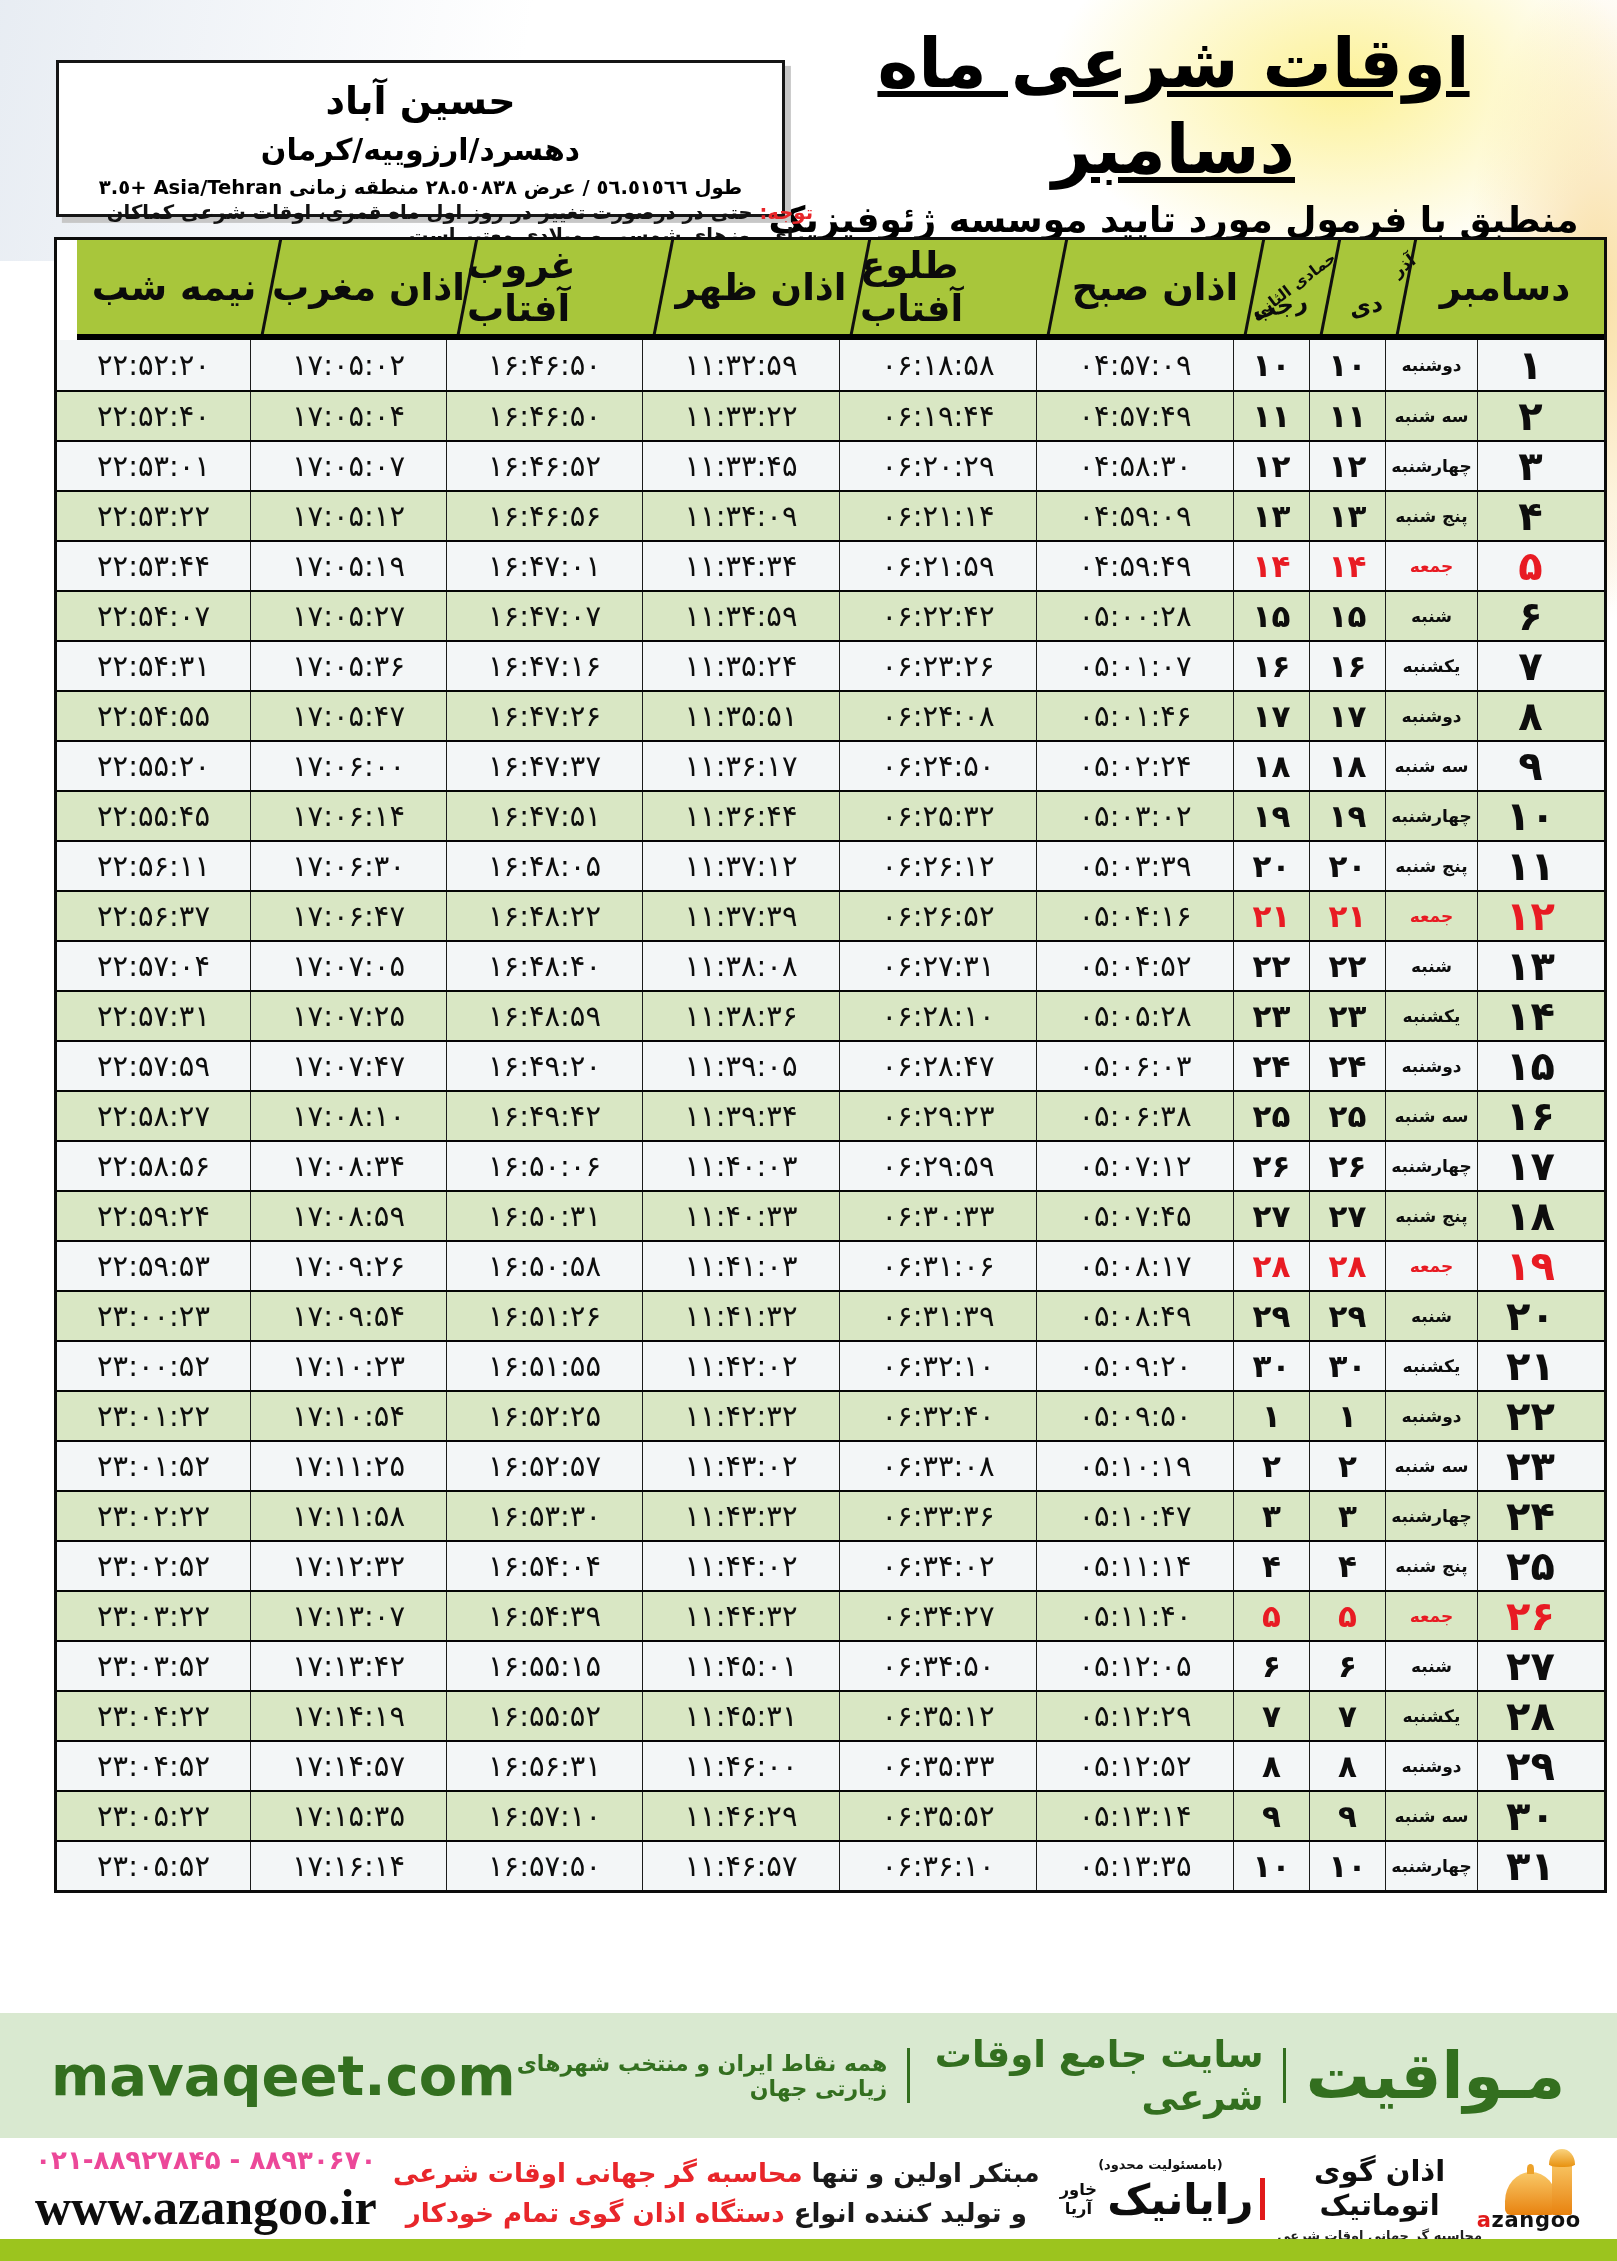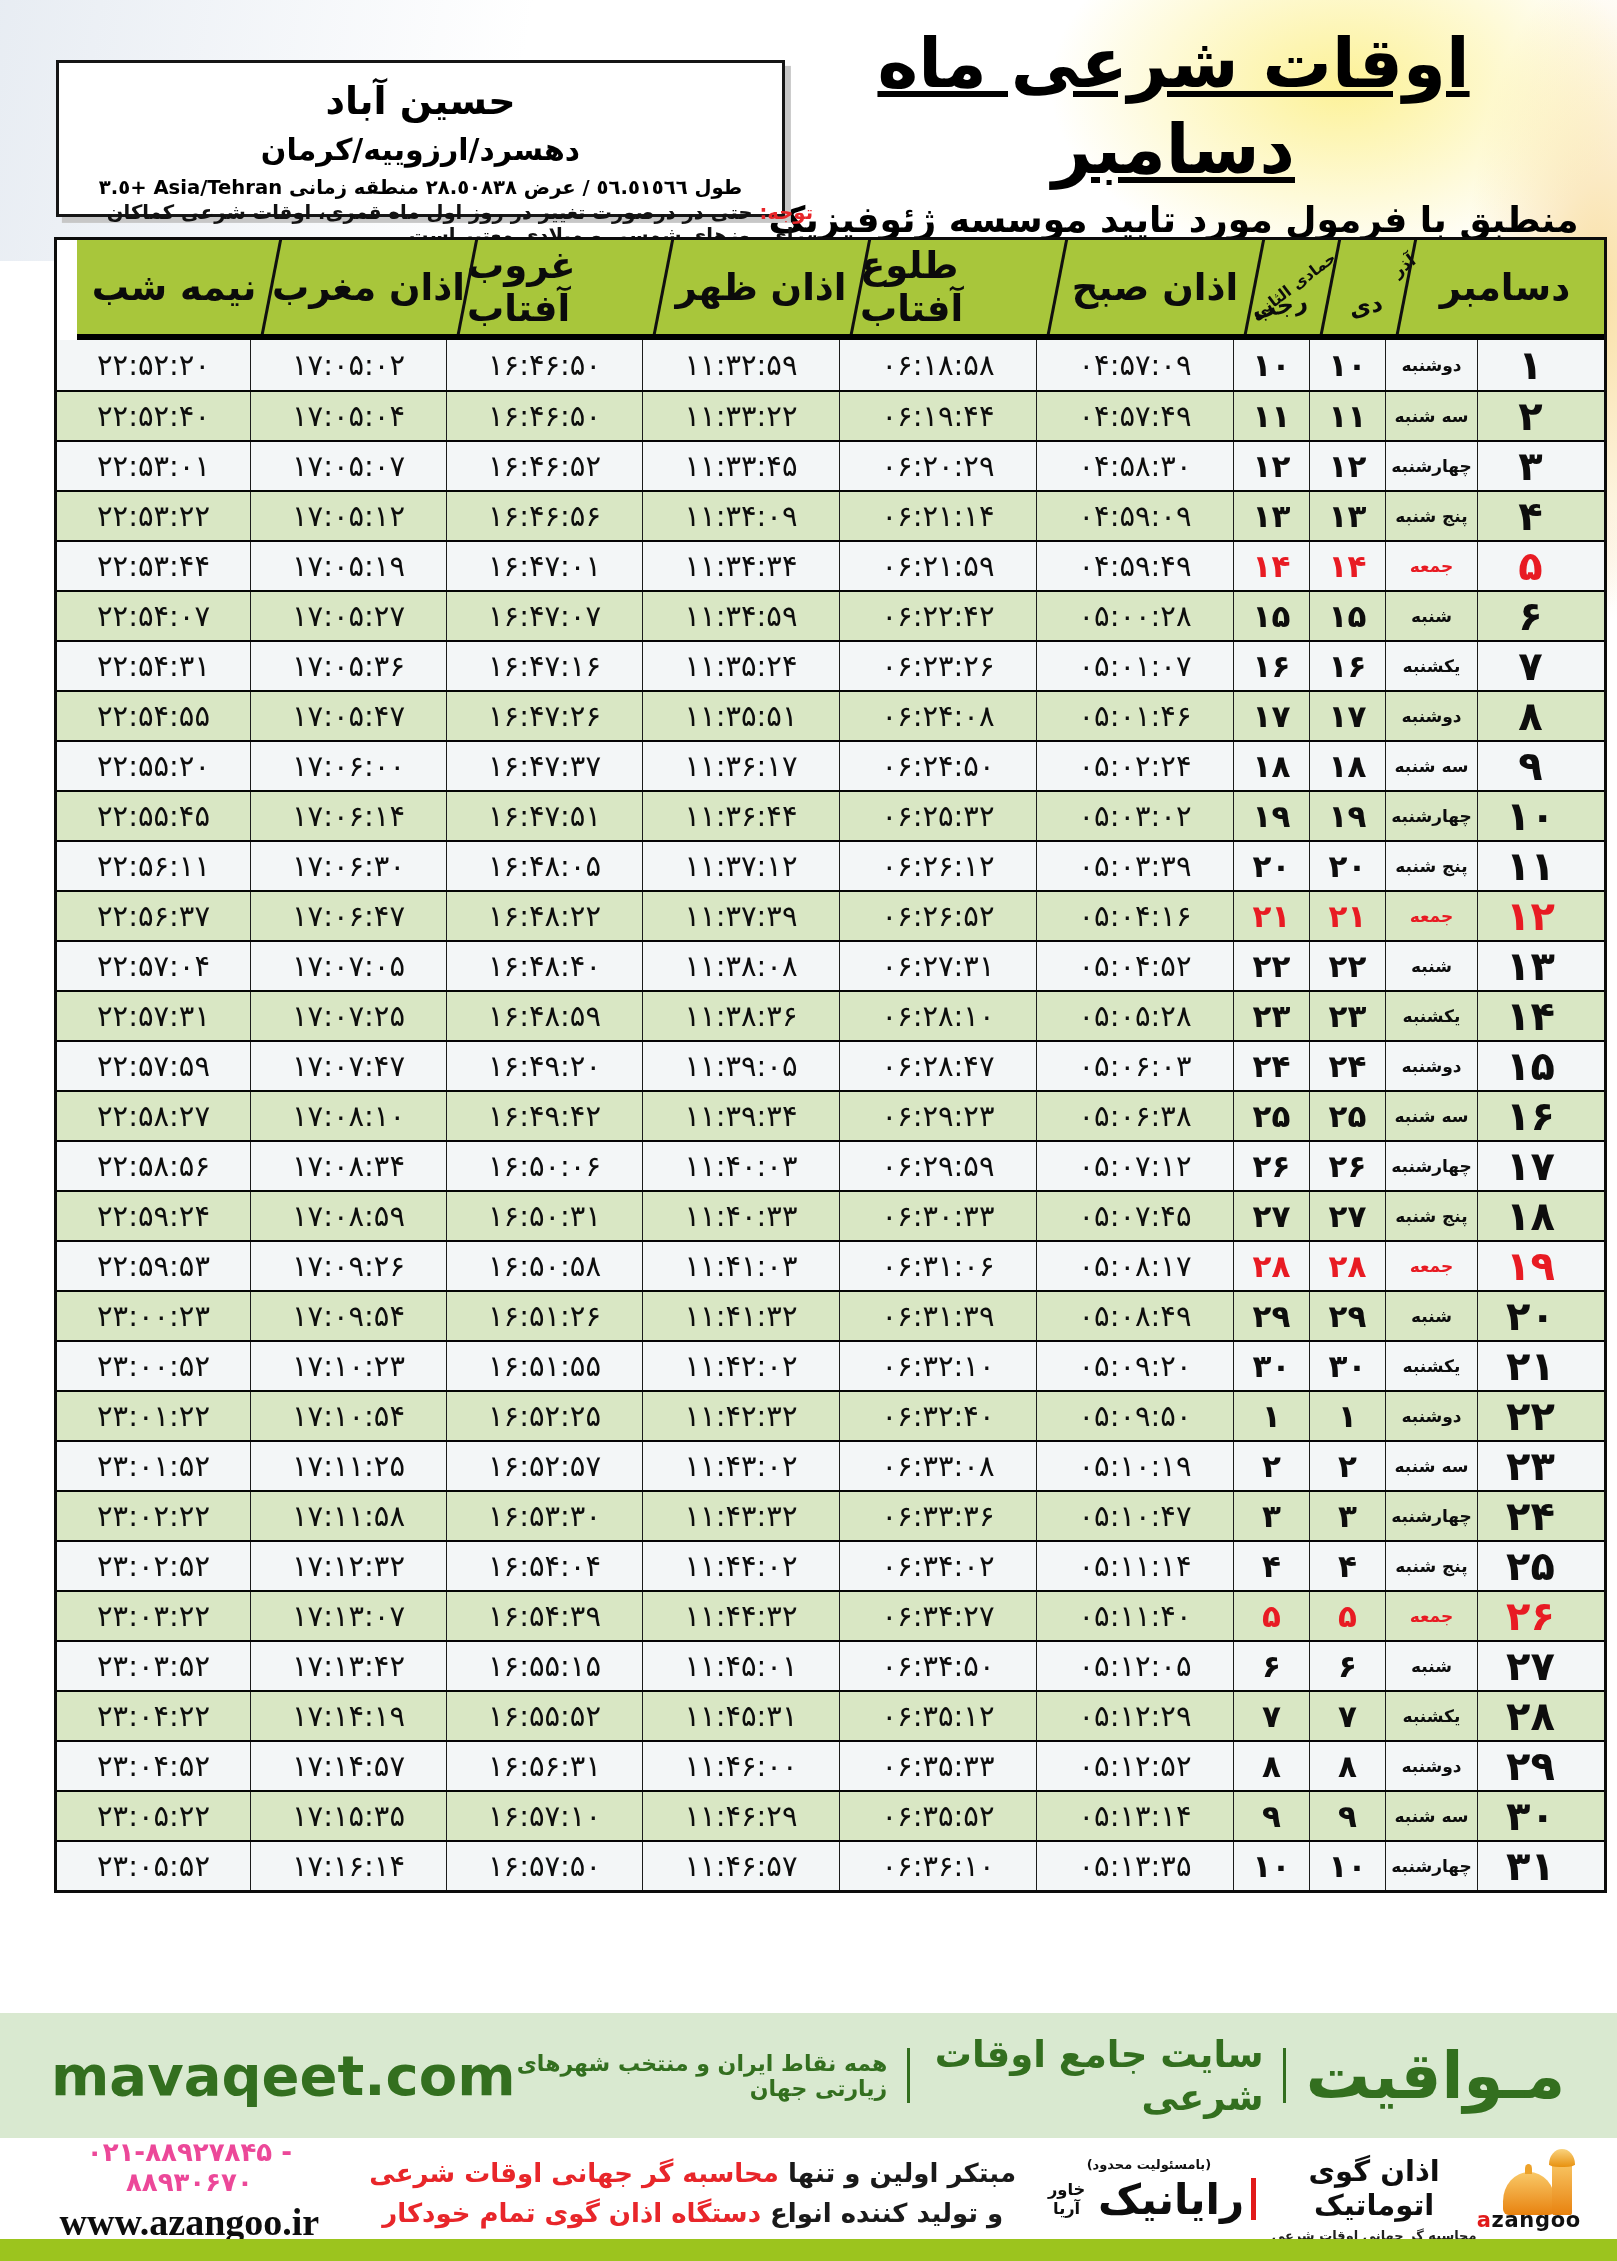--- a/index.html
+++ b/index.html
@@ -100,21 +100,21 @@
   .ray-row { display:flex; direction:rtl; align-items:center; justify-content:center; gap:6.5px; margin-top:2.6px; }
   .ray-bar { width:7.8px; height:42px; background:#e11a1a; }
   .ray-name { font-size:42px; font-weight:bold; color:#0d0d0d; }
   .ray-side { font-size:16.3px; font-weight:bold; color:#0d0d0d; }
 
   .adtext { text-align:center; direction:rtl; font-size:26px; font-weight:bold; line-height:1.55; color:#1a1a1a;margin-top:46px; }
   .adtext .red { color:var(--note-red,#e8262a); }
 
   .contact { text-align:center; }
   .phones { font-size:26px; font-weight:bold; direction:ltr; color:#ec4899; }
-  .website { font-size:38px; font-weight:bold; font-family:"Liberation Serif", serif; color:#0d0d0d; margin-top:3px; }
+  .website { font-size:50px; font-weight:bold; font-family:"Liberation Serif", serif; color:#0d0d0d; margin-top:3px; }
 
   .lime-band { position:absolute; bottom:0; left:0; width:1618px; height:22px; background:var(--lime,#9cc41e); z-index:2; }
 </style>
 </head>
 <body>
 
 <div class="page">
   <div class="art-top"></div>
   <div class="art-left"></div>
 

